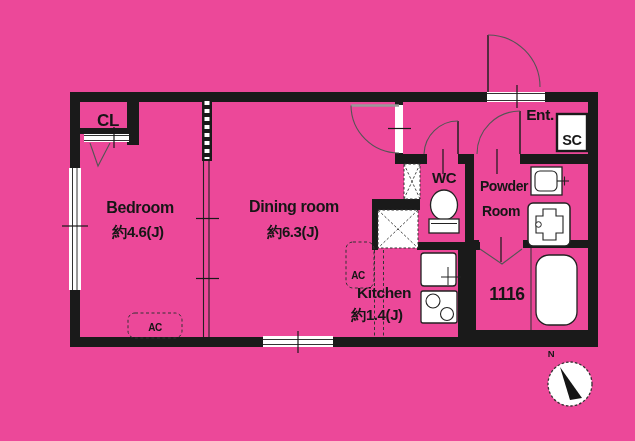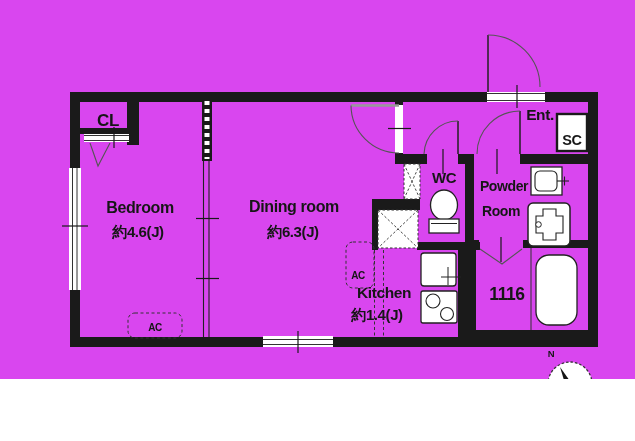--- a/index.html
+++ b/index.html
@@ -1,16 +1,16 @@
 <!DOCTYPE html>
 <html><head>
 <meta charset="utf-8">
 <style>
   html,body{margin:0;padding:0;background:#fff;}
-  .canvas{position:relative;width:635px;height:379px;background:#d946ef;overflow:hidden;
+  .canvas{position:relative;width:635px;height:441px;background:#ec4899;overflow:hidden;
           font-family:"Liberation Sans","DejaVu Sans",sans-serif;}
   svg{position:absolute;left:0;top:0;}
   svg text{font-family:"Liberation Sans","DejaVu Sans",sans-serif;
            font-weight:bold;fill:#161616;letter-spacing:-0.4px;}
   .wall{fill:#1a1a1a;stroke:none;}
   .thin{stroke:#333;stroke-width:1;fill:none;}
   .fix{stroke:#222;fill:#fff;}
   .arc{stroke:#555;stroke-width:1.1;fill:none;}
   .dash{stroke:#333;fill:none;stroke-dasharray:3 2.5;}
   .tick{stroke:#1a1a1a;stroke-width:1.2;fill:none;}

